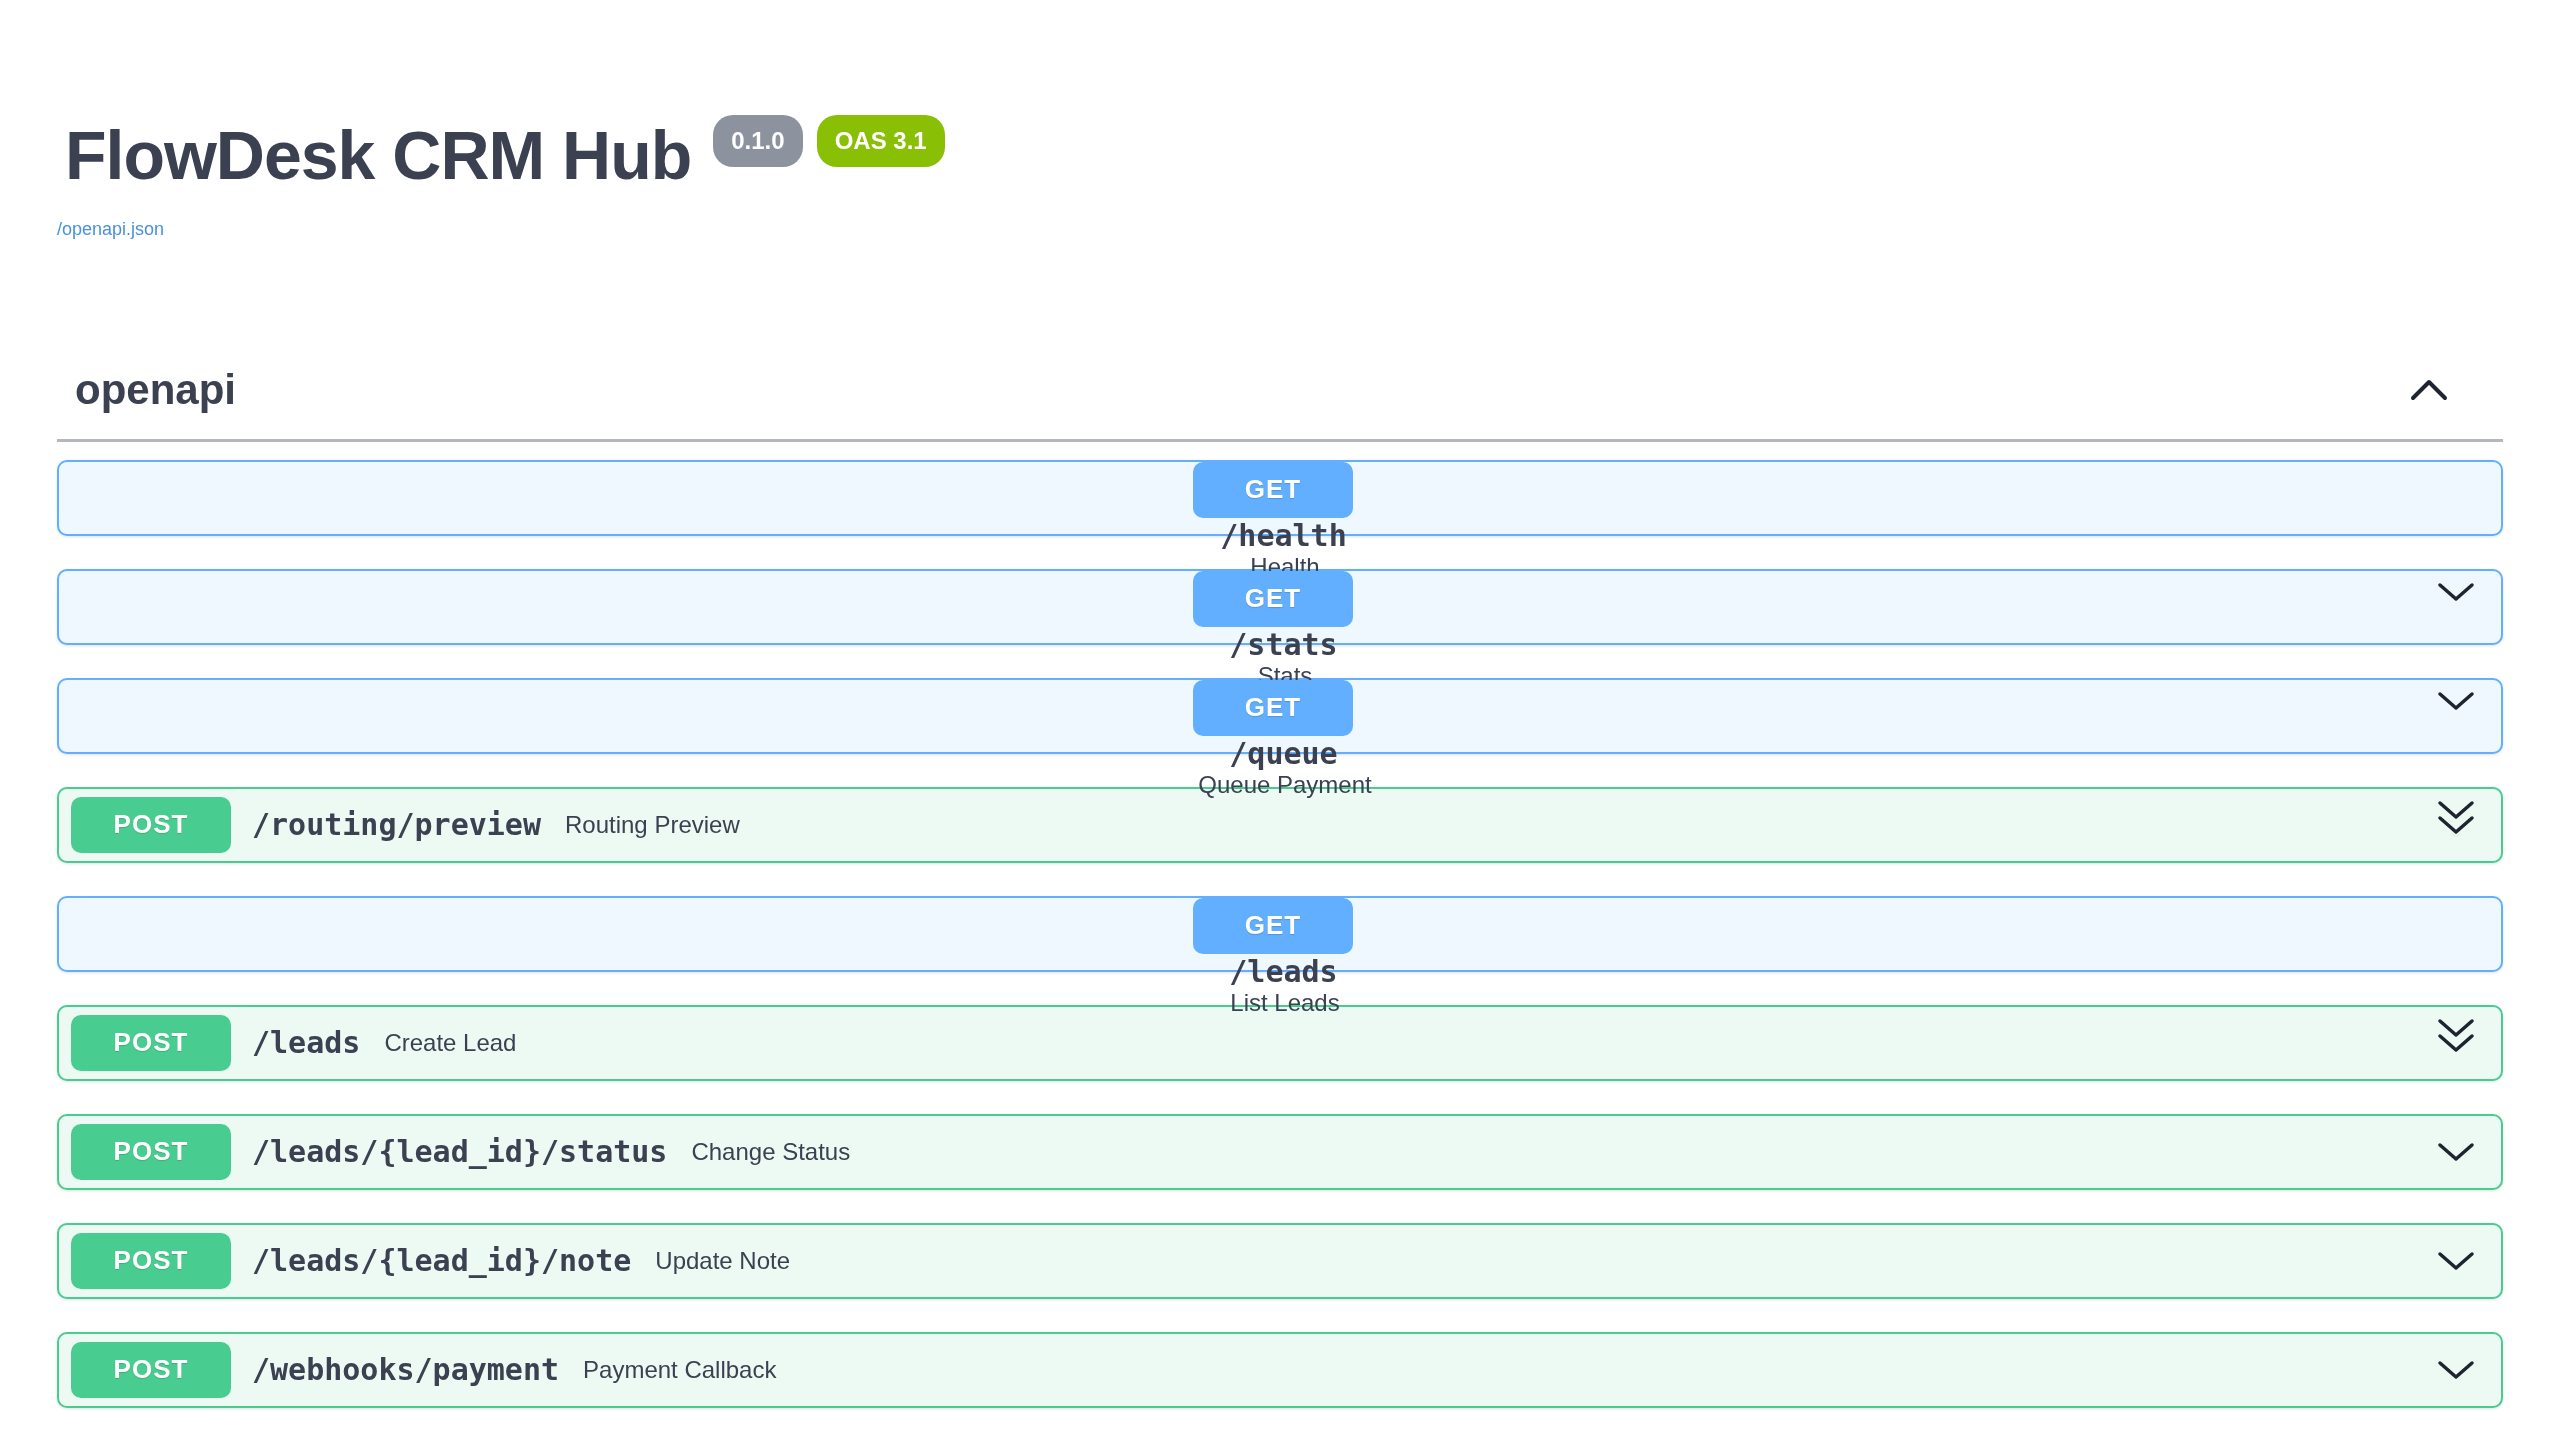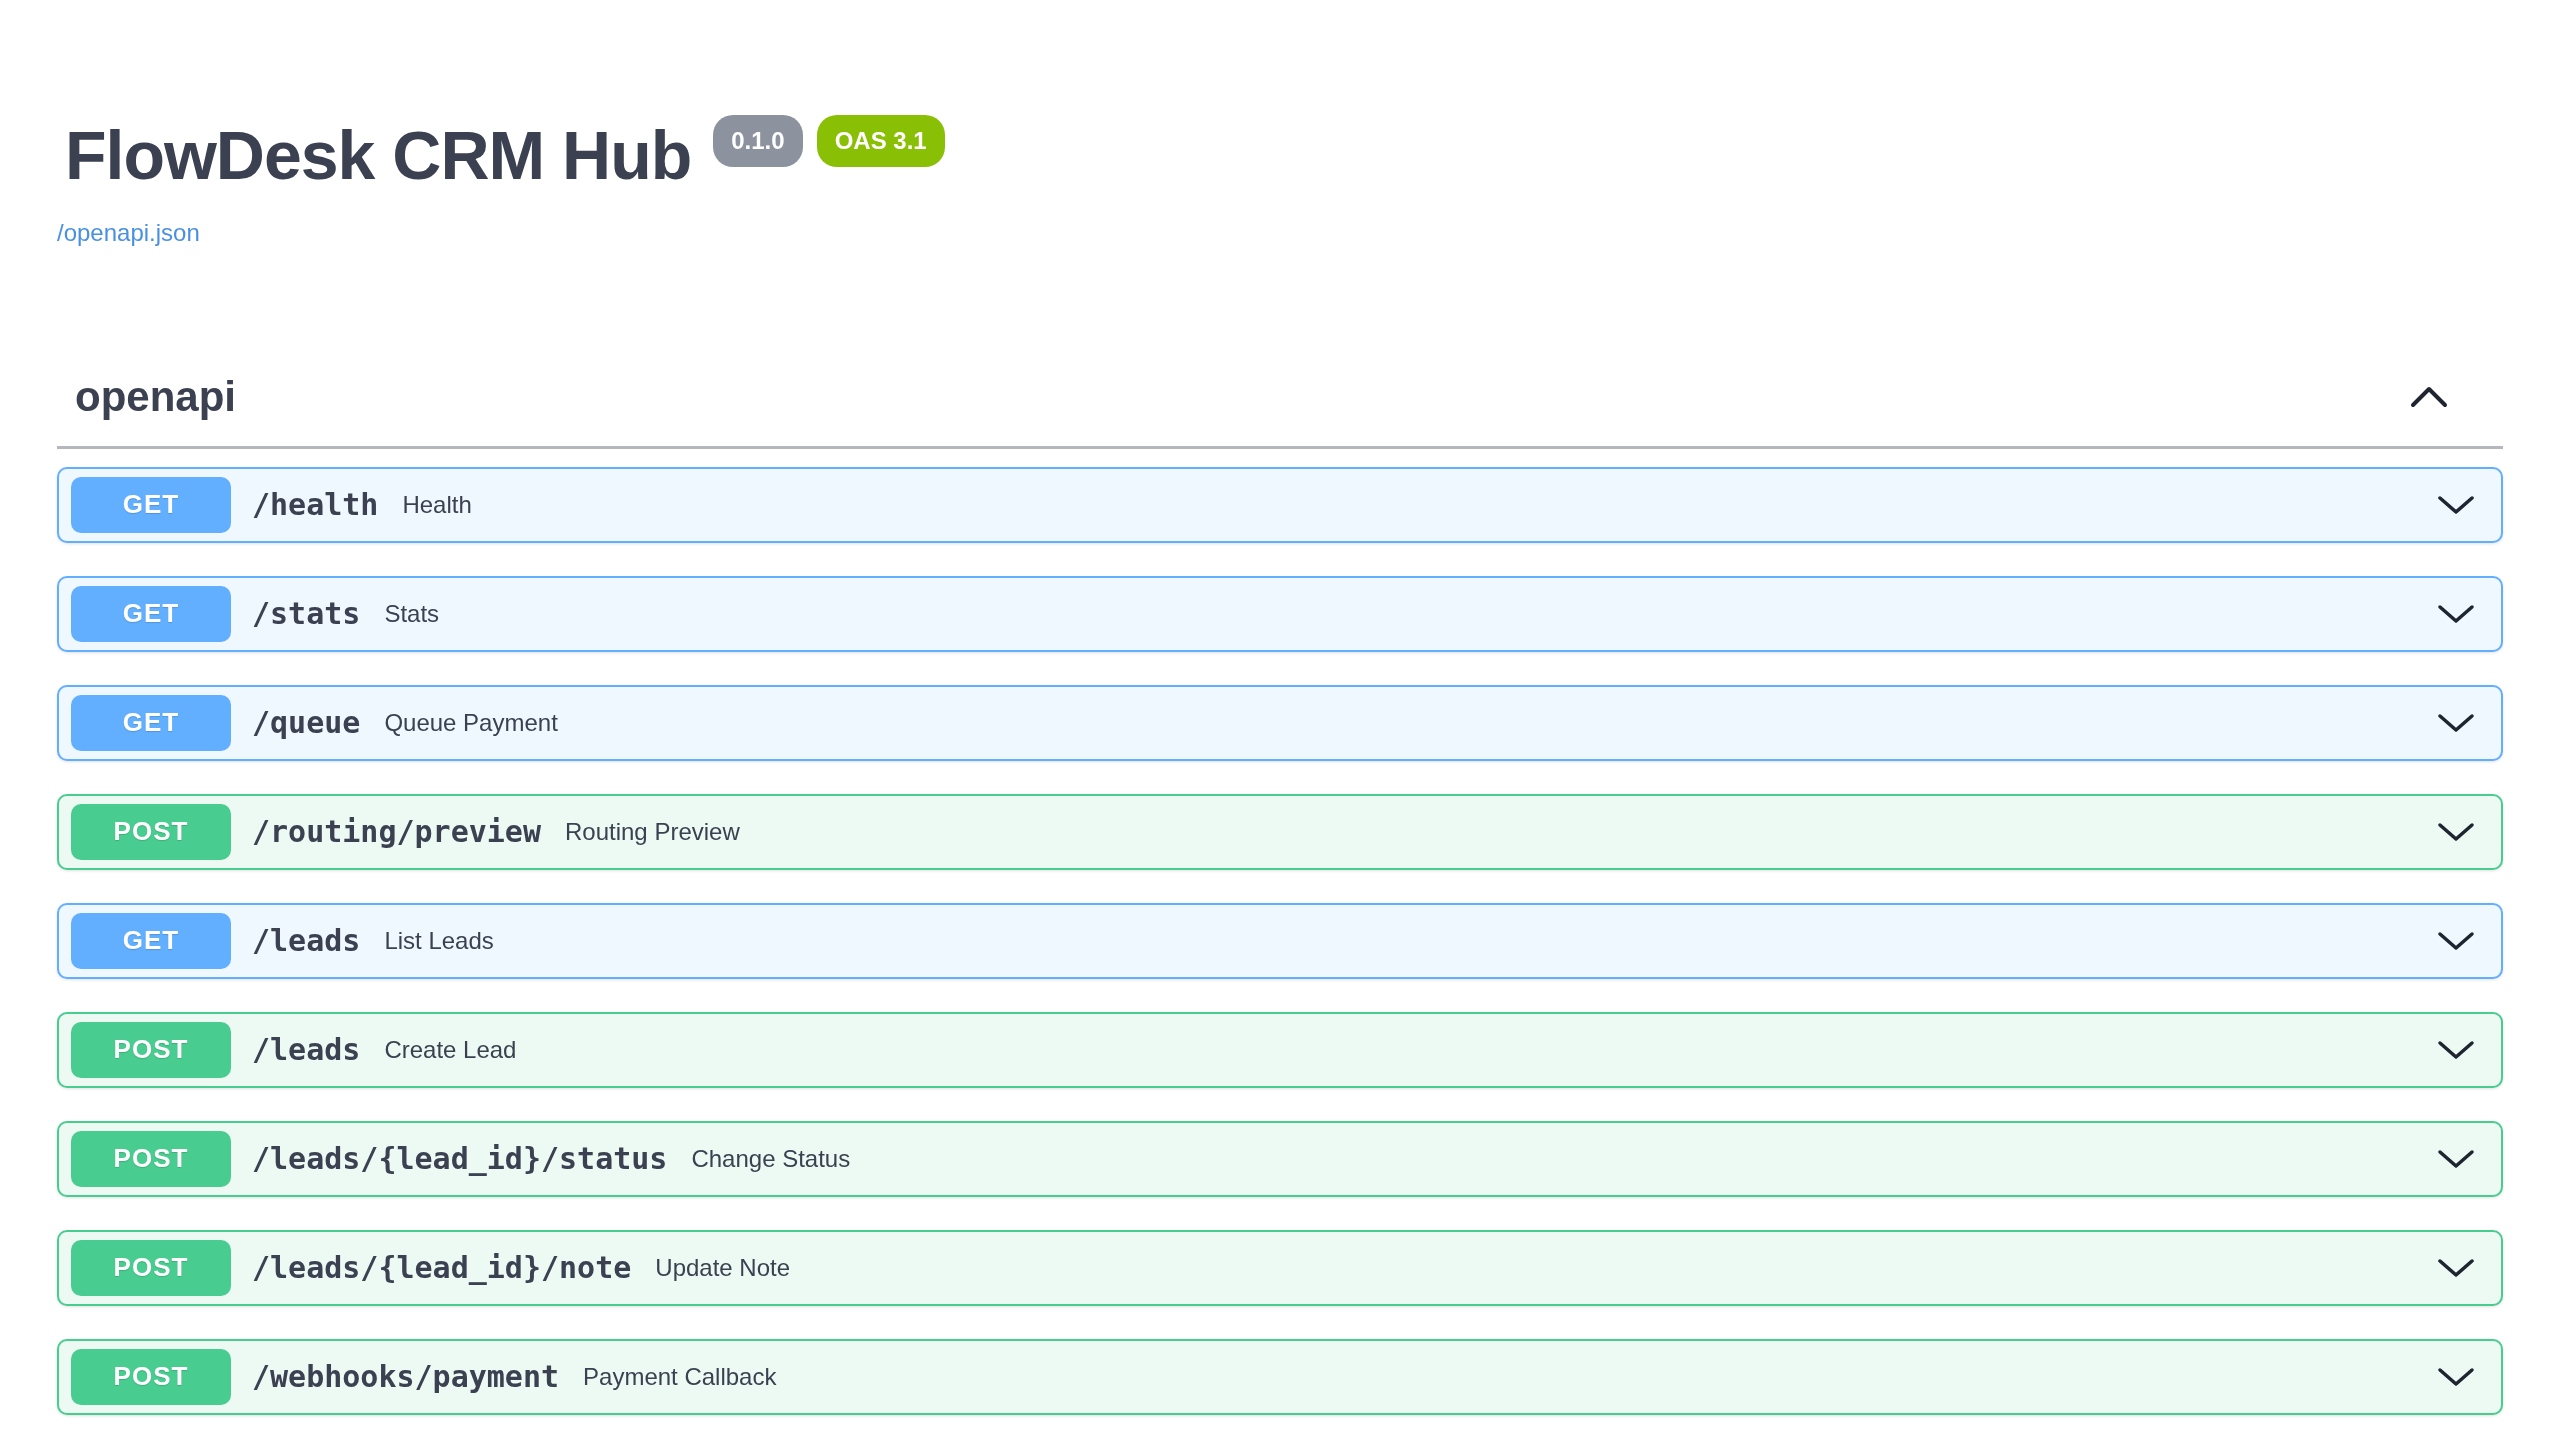--- a/index.html
+++ b/index.html
@@ -18,35 +18,35 @@
 
   
   .title-row{display:flex;align-items:flex-start;margin-top:113px;gap:14px;}
   .api-title{font-size:68px;line-height:1;font-weight:700;margin:8px;letter-spacing:-1px;color:var(--text);}
   .pill{
     margin-top:2px;height:52px;border-radius:20px;display:inline-flex;align-items:center;
     padding:0 18px;color:#fff;font-size:24px;font-weight:700;white-space:nowrap;
   }
   .pill.version{background:var(--version-pill);}
   .pill.oas{background:var(--oas-pill);}
-  .spec-link{display:inline-block;margin-top:22px;font-size:24px;line-height:1.2;color:var(--link);text-decoration:none;cursor:pointer;}
+  .spec-link{display:inline-block;margin-top:22px;font-size:18px;line-height:1.2;color:var(--link);text-decoration:none;cursor:pointer;}
 
   
   .section-header{display:flex;align-items:center;justify-content:space-between;margin-top:128px;padding-left:18px;cursor:pointer;}
   .section-title{font-size:42px;font-weight:700;line-height:1;margin:0;color:var(--text);}
   .collapse-btn{background:none;border:none;padding:0;margin-right:55px;cursor:pointer;display:flex;align-items:center;}
   .divider{height:3px;background:#b4b7bc;margin-top:28px;}
 
   
   .ops{margin-top:18px;}
   .opblock{
     display:flex;align-items:center;height:76px;border:2px solid;border-radius:10px;
     margin-bottom:33px;padding:0 26px 0 12px;box-shadow:0 1px 3px rgba(0,0,0,0.12);cursor:pointer;
   }
-  .opblock.get{background:var(--get-bg);border-color:var(--get);}
+  .opblock.get{background:var(--get-bg);border-color:var(--get);flex-direction:column;}
   .opblock.post{background:var(--post-bg);border-color:var(--post);}
   .method-badge{
     width:160px;height:56px;border-radius:10px;flex-shrink:0;
     display:flex;align-items:center;justify-content:center;
     color:#fff;font-size:26px;font-weight:700;letter-spacing:1px;
     text-shadow:0 1px 1px rgba(0,0,0,0.15);
   }
   .get .method-badge{background:var(--get);}
   .post .method-badge{background:var(--post);}
   .path{margin-left:21px;font-family:"DejaVu Sans Mono", monospace;font-weight:700;font-size:30px;color:var(--text);white-space:nowrap;}

